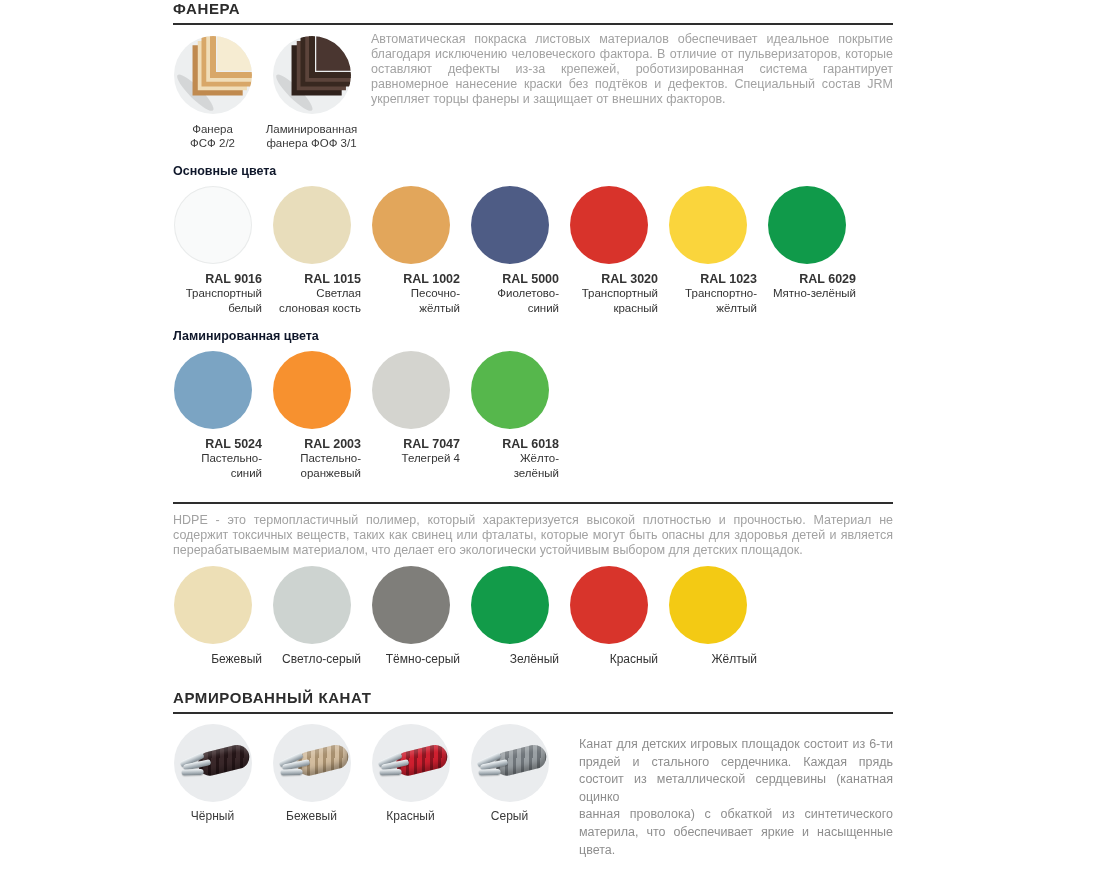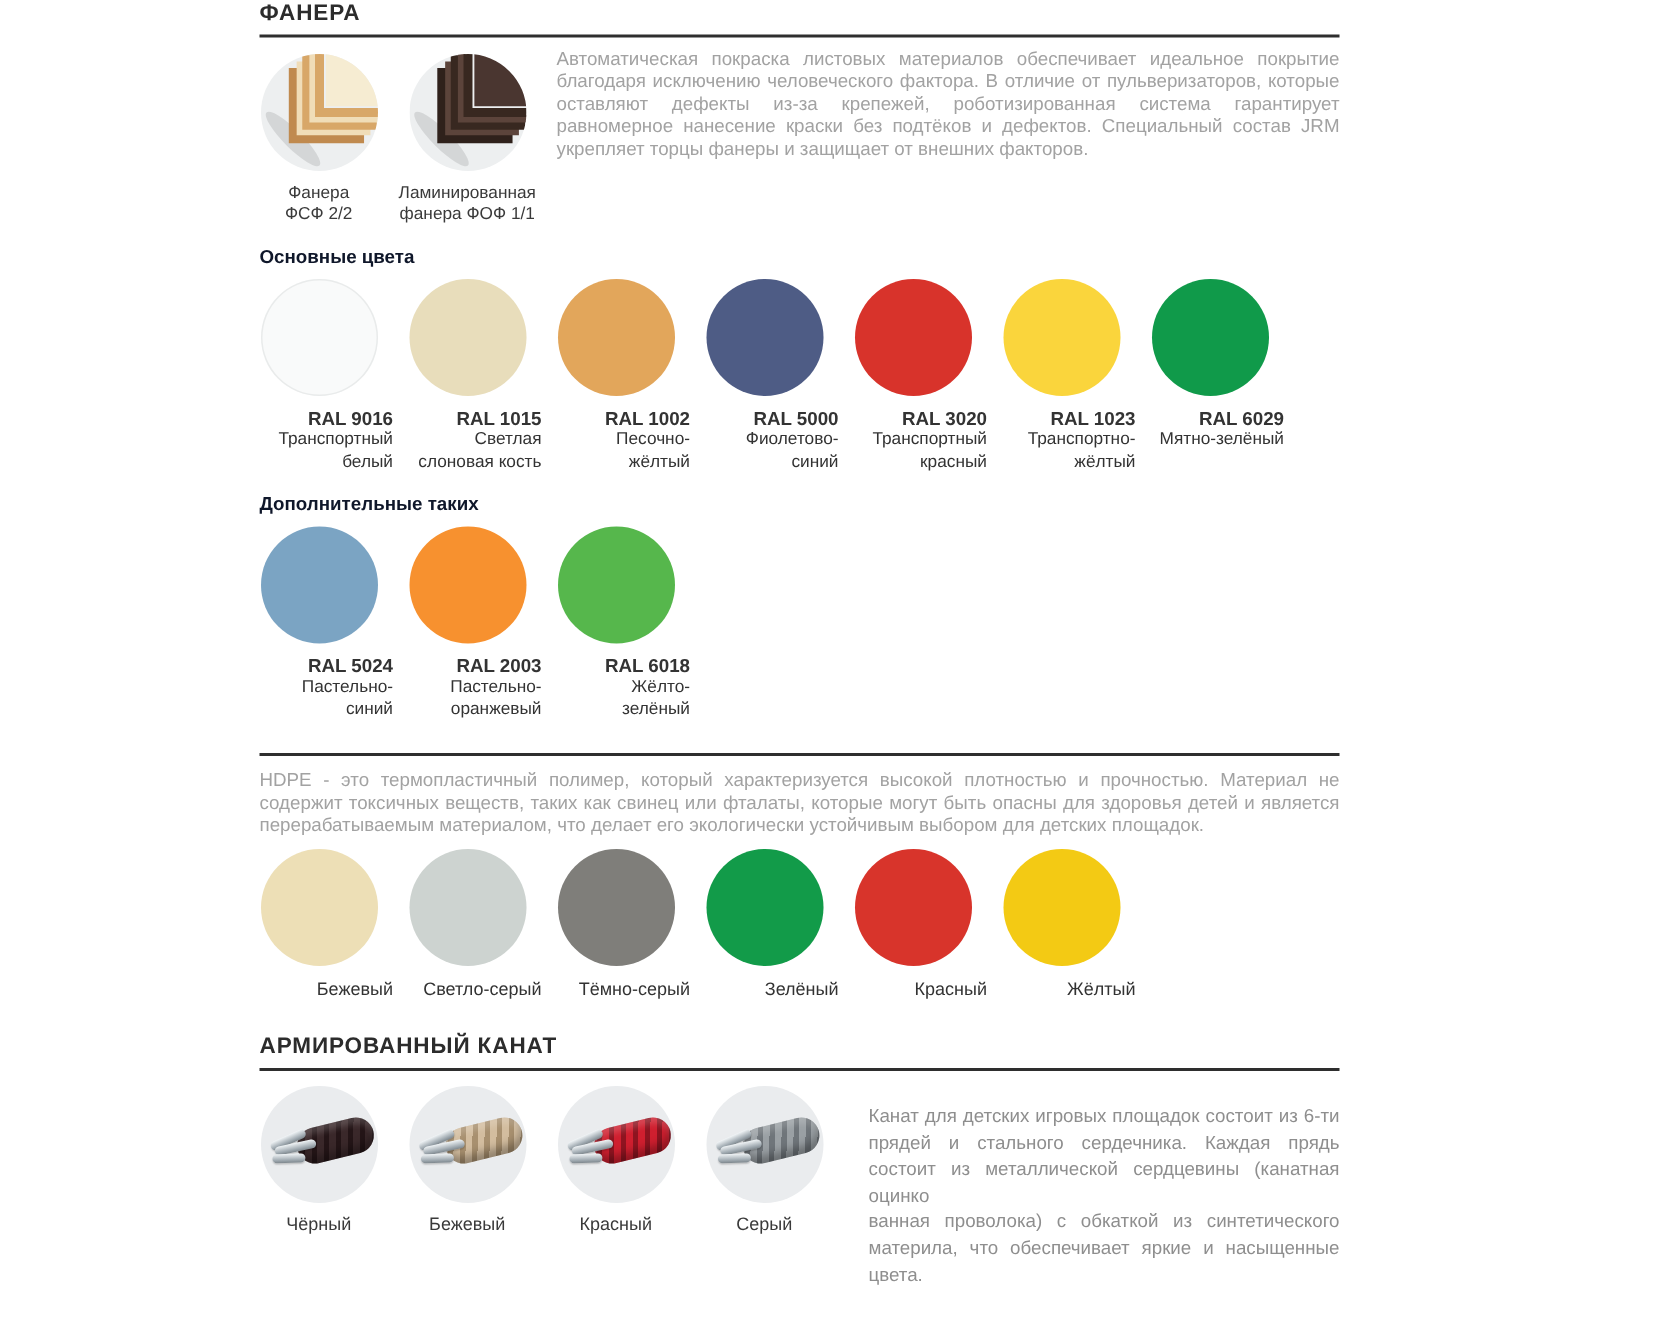--- a/index.html
+++ b/index.html
@@ -91,21 +91,21 @@
                 <ellipse cx="39" cy="64" rx="25" ry="6" fill="rgba(0,0,0,0.10)" stroke="none"></ellipse>
                 <path d="M6,30 L39,63 L72,30" stroke="#2f211b" stroke-width="7"></path>
                 <path d="M6,24 L39,57 L72,24" stroke="#5c443b" stroke-width="5"></path>
                 <path d="M6,18 L39,51 L72,18" stroke="#382820" stroke-width="6"></path>
                 <path d="M6,12 L39,45 L72,12" stroke="#5c443b" stroke-width="5"></path>
                 <path d="M6,6 L39,39 L72,6" stroke="#382820" stroke-width="6"></path>
                 <path d="M-12,-18 L39,33 L90,-18 Z" fill="#4a3630" stroke="none"></path>
               </g>
             </svg>
             <div class="sample-label">Ламинированная
-фанера ФОФ 1/1</div>
+фанера ФОФ 3/1</div>
           </div>
         </div>
       <p class="para">Автоматическая покраска листовых материалов обеспечивает идеальное покрытие благодаря исключению человеческого фактора. В отличие от пульверизаторов, которые оставляют дефекты из-за крепежей, роботизированная система гарантирует равномерное нанесение краски без подтёков и дефектов. Специальный состав JRM укрепляет торцы фанеры и защищает от внешних факторов.</p>
     </div>
     <h3 class="sub-title">Основные цвета</h3>
     <div class="swatch-row">
         <div class="swatch">
           <div class="sw-circle" style="background: rgb(249, 250, 250); box-shadow: rgb(233, 235, 235) 0px 0px 0px 1px inset;"></div>
           <div class="sw-code">RAL 9016</div>
           <div class="sw-name">Транспортный
@@ -140,33 +140,38 @@
           <div class="sw-code">RAL 1023</div>
           <div class="sw-name">Транспортно-
 жёлтый</div>
         </div>
         <div class="swatch">
           <div class="sw-circle" style="background: rgb(16, 154, 74);"></div>
           <div class="sw-code">RAL 6029</div>
           <div class="sw-name">Мятно-зелёный</div>
         </div>
       </div>
-    <h3 class="sub-title">Дополнительные таких</h3>
+    <h3 class="sub-title">Ламинированная цвета</h3>
     <div class="swatch-row">
         <div class="swatch">
           <div class="sw-circle" style="background: rgb(123, 164, 195);"></div>
           <div class="sw-code">RAL 5024</div>
           <div class="sw-name">Пастельно-
 синий</div>
         </div>
         <div class="swatch">
           <div class="sw-circle" style="background: rgb(247, 145, 47);"></div>
           <div class="sw-code">RAL 2003</div>
           <div class="sw-name">Пастельно-
 оранжевый</div>
+        </div>
+        <div class="swatch">
+          <div class="sw-circle" style="background: rgb(212, 212, 207);"></div>
+          <div class="sw-code">RAL 7047</div>
+          <div class="sw-name">Телегрей 4</div>
         </div>
         <div class="swatch">
           <div class="sw-circle" style="background: rgb(86, 183, 76);"></div>
           <div class="sw-code">RAL 6018</div>
           <div class="sw-name">Жёлто-
 зелёный</div>
         </div>
       </div>
   </section>
 

